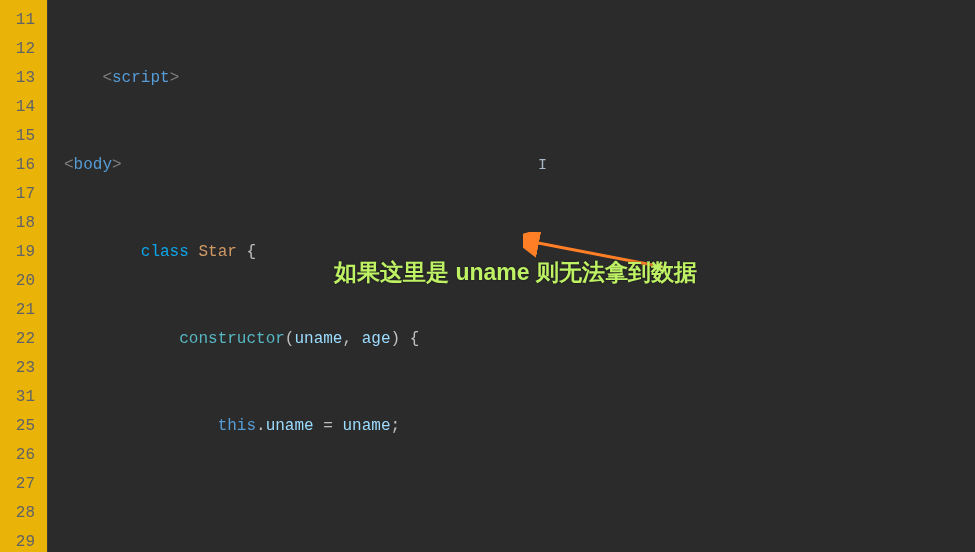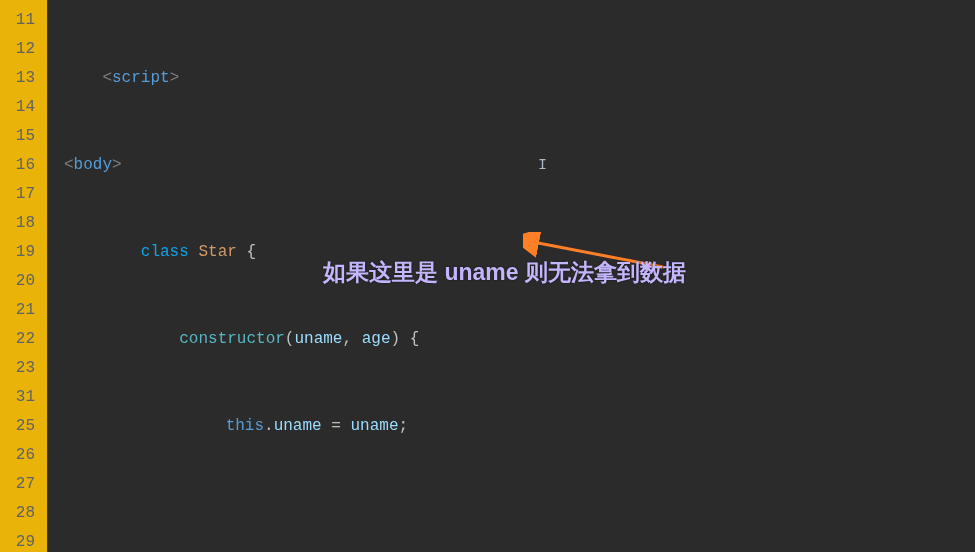--- a/index.html
+++ b/index.html
@@ -42,27 +42,27 @@
   }
   .tag     { color: #569cd6; }
   .angle   { color: #808080; }
   .kw      { color: #0ea5e9; }
   .class   { color: #d19a66; }
   .fn      { color: #56b6c2; }
   .param   { color: #9cdcfe; }
   .prop    { color: #9cdcfe; }
   .punct   { color: #c0c0c0; }
   .semi    { color: #c0c0c0; }
-  .thiskw  { color: #569cd6; margin-left: 8px; }
+  .thiskw  { color: #569cd6; }
 
   .annotation {
     position: absolute;
-    left: 275px;
+    left: 286px;
     top: 258px;
-    color: #c4b5fd;
+    color: #bef264;
     font-family: "Microsoft YaHei", sans-serif;
     font-size: 23px;
     font-weight: 700;
     pointer-events: none;
     text-shadow: 0 0 2px rgba(0,0,0,0.6);
   }
   .arrow {
     position: absolute;
     left: 475px;
     top: 232px;

